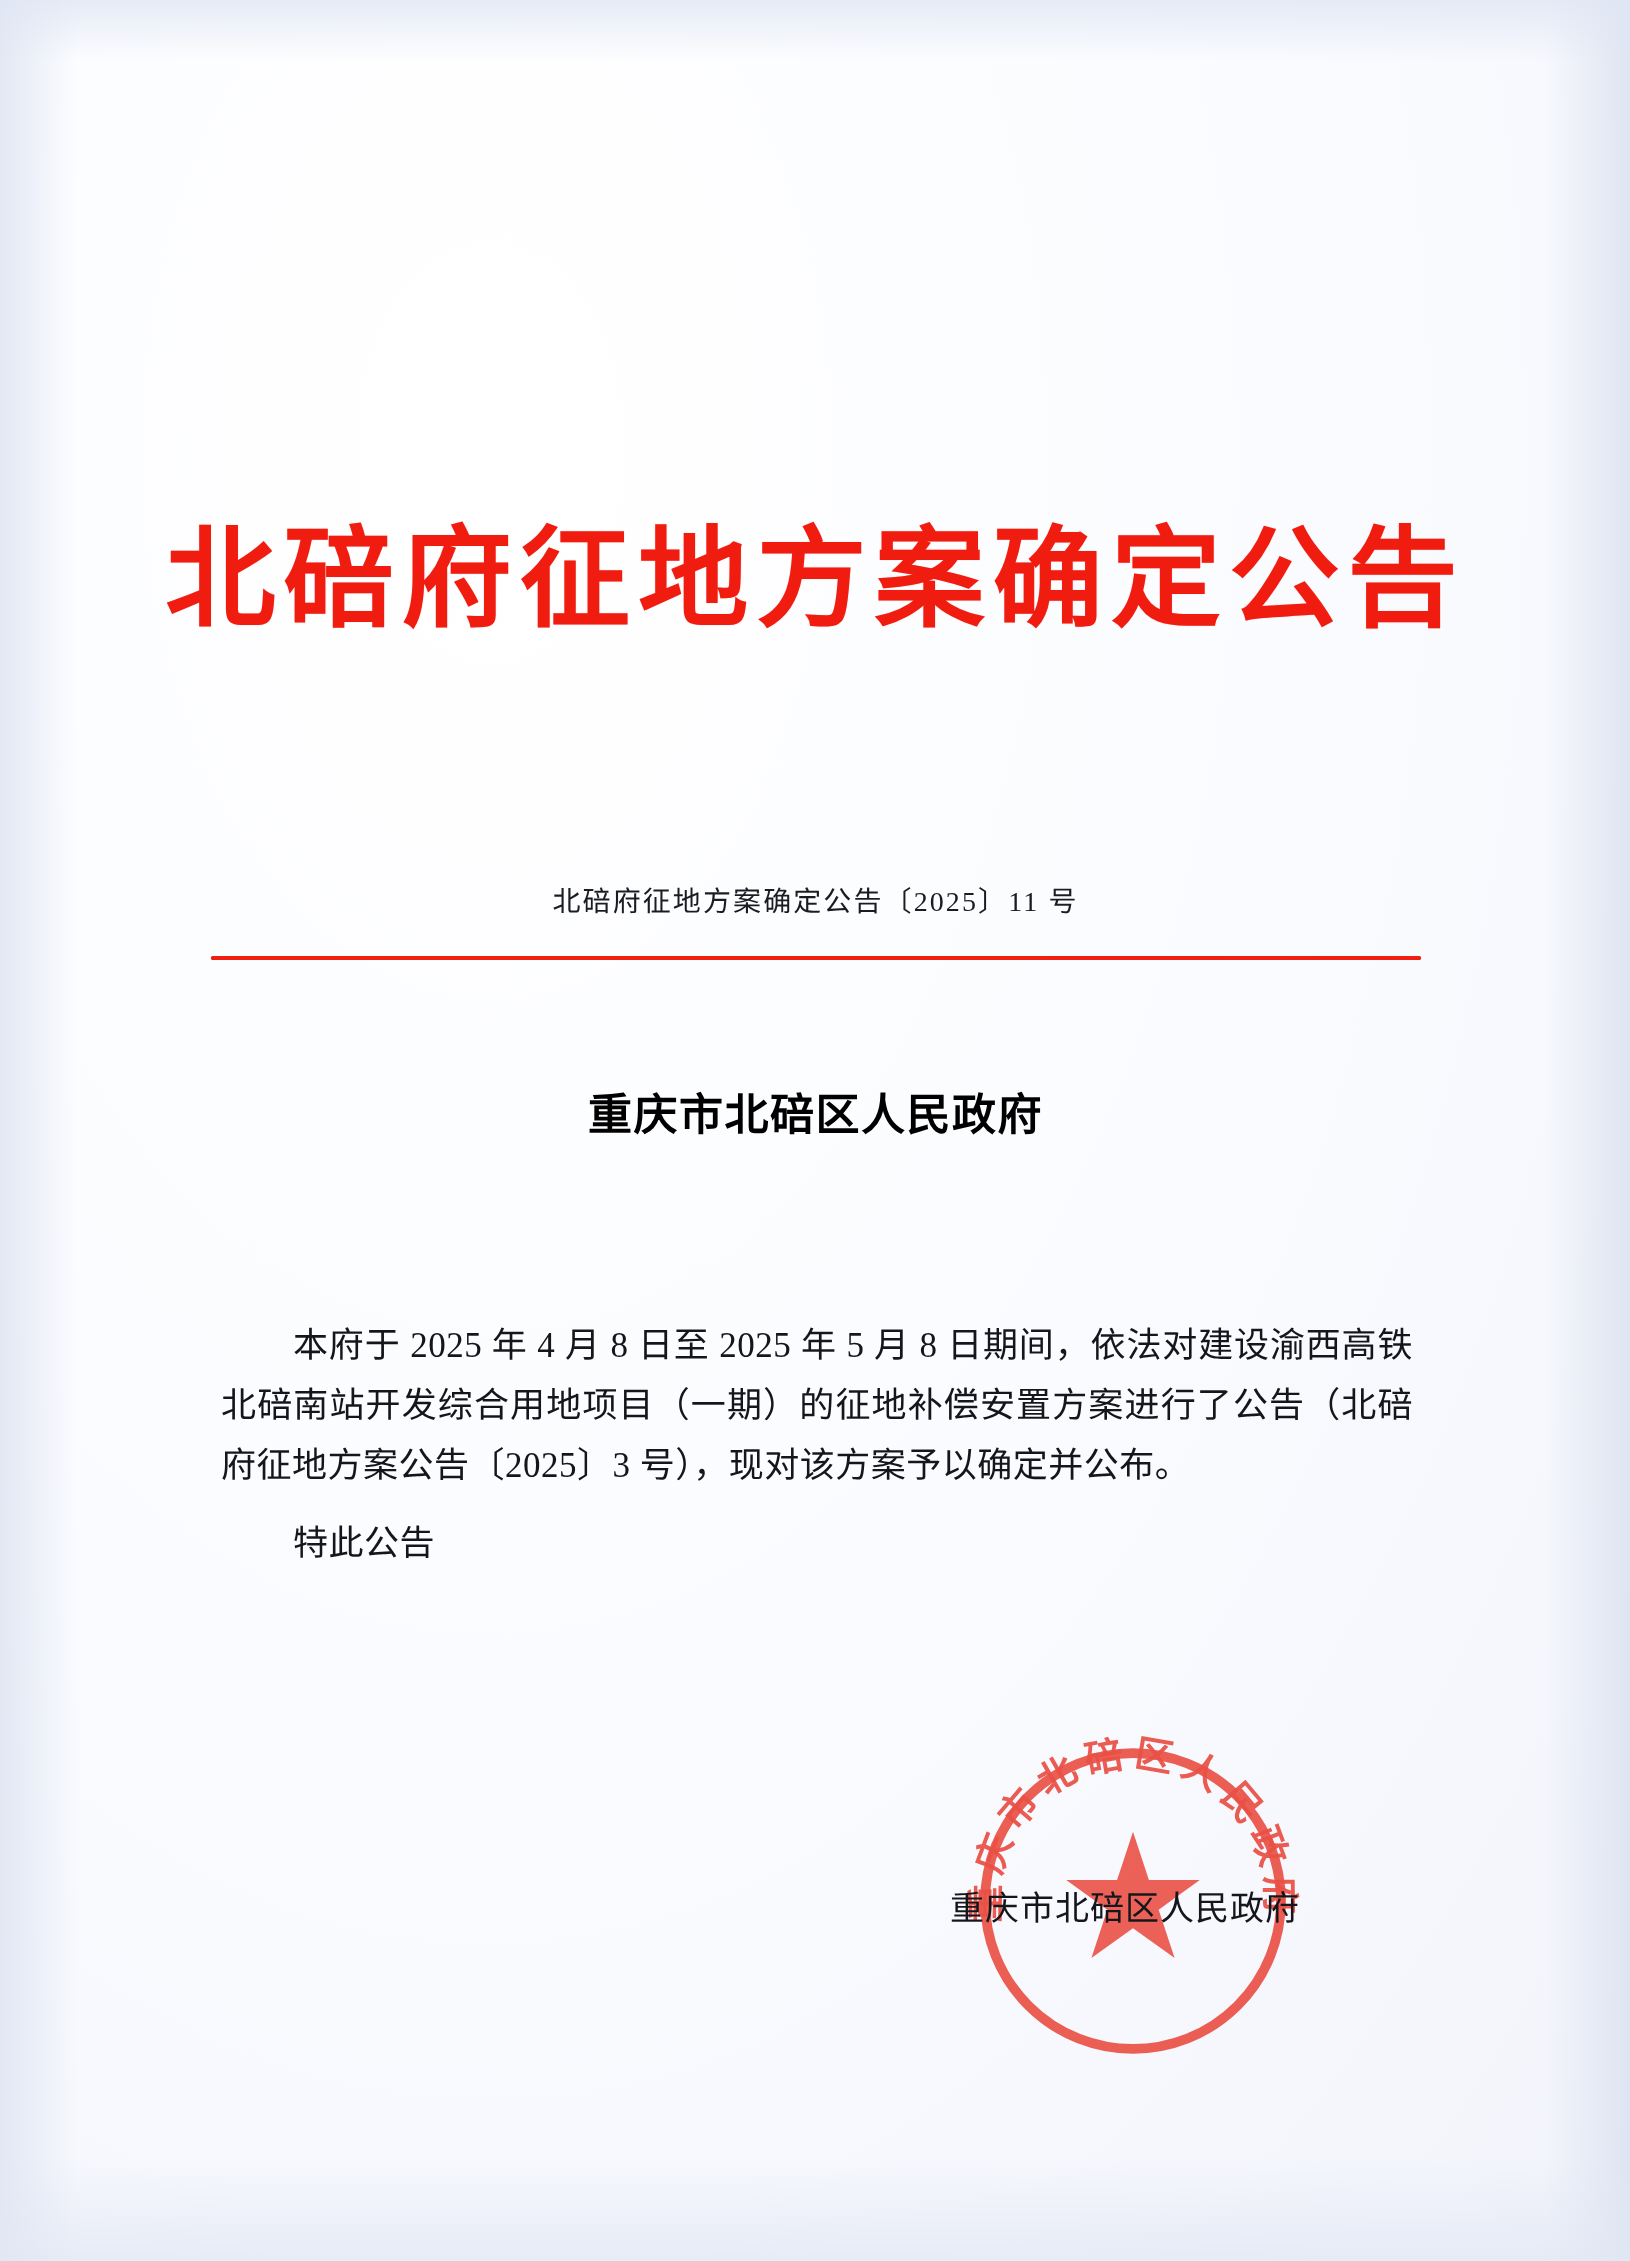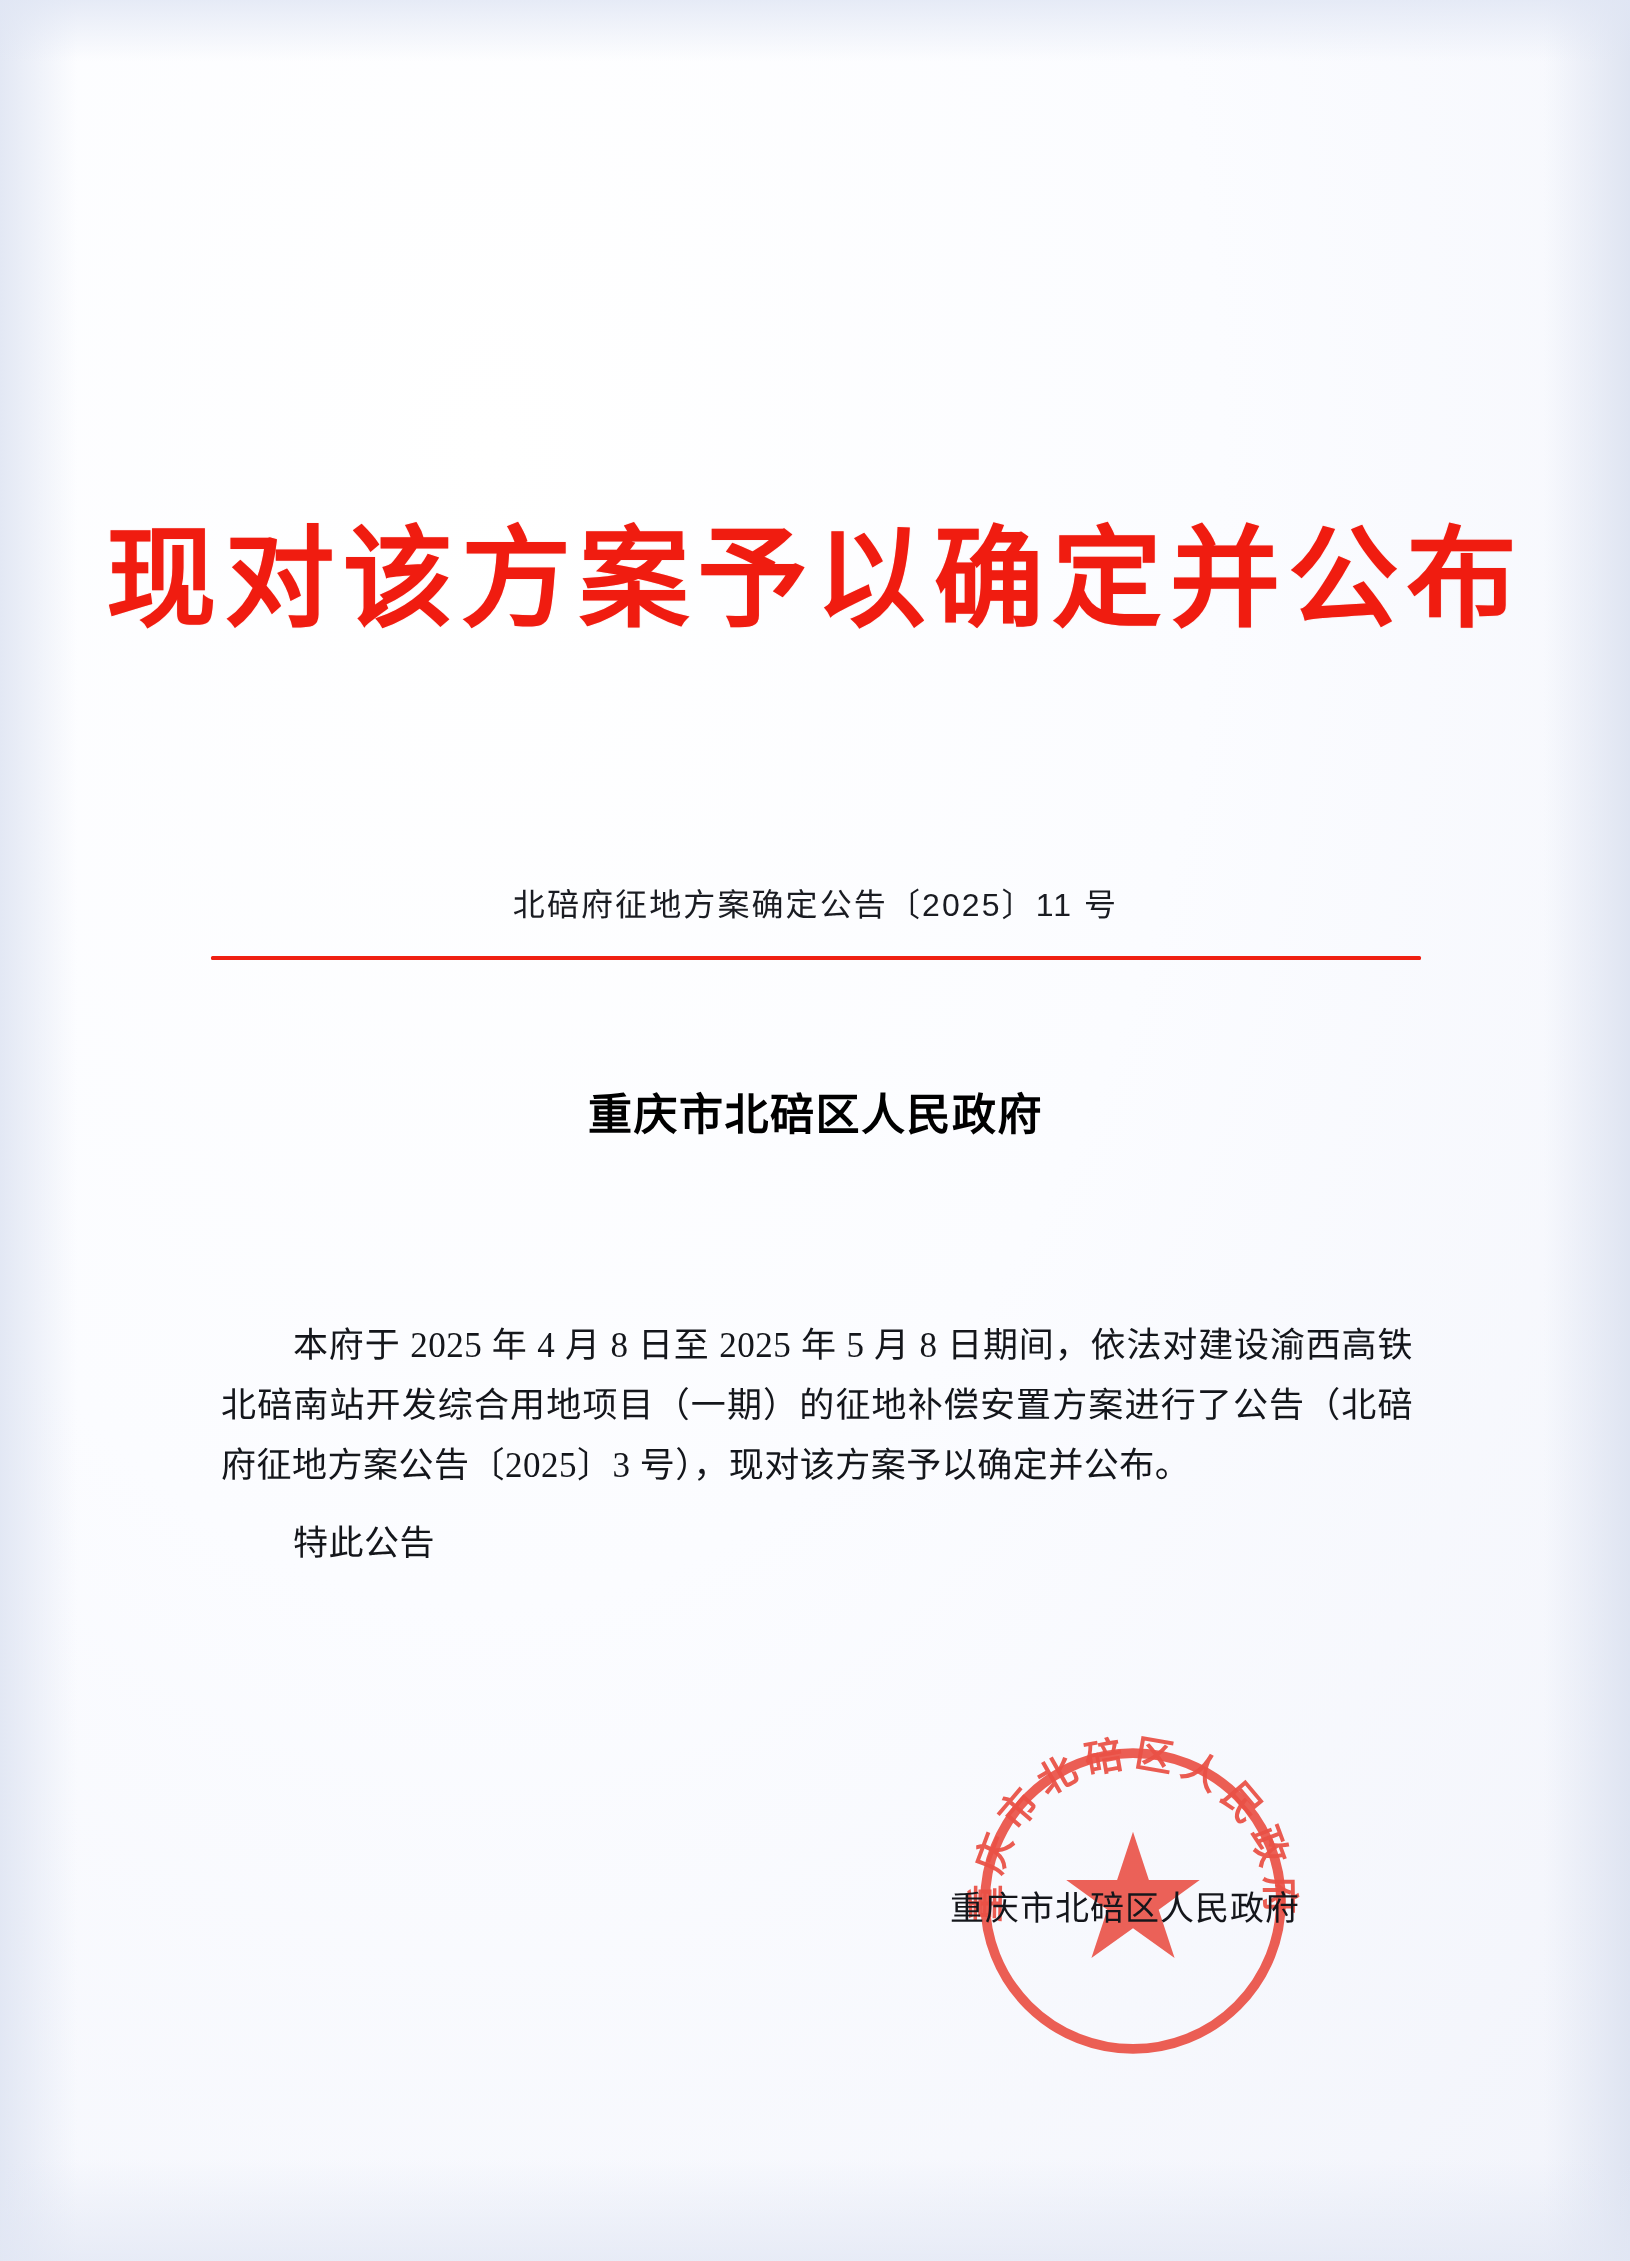--- a/index.html
+++ b/index.html
@@ -87,22 +87,22 @@
 
   
   .doc-number {
     position: absolute;
     left: 0;
     top: 879px;
     width: 1631px;
     text-align: center;
   }
   .doc-number span {
-    font-family: Liberation Sans, sans-serif;
-    font-size: 32px;
+    font-family: Liberation Serif, serif;
+    font-size: 28px;
     letter-spacing: 2.1px;
     color: #1a1c22;
     white-space: nowrap;
   }
 
   
   .red-rule {
     position: absolute;
     left: 211px;
     top: 956px;
@@ -182,21 +182,21 @@
   .seal svg { display: block; }
 </style>
 </head>
 <body>
 
 <div class="scan-page">
 
   <div class="content">
 
     <div class="masthead">
-      <span class="masthead-title">现对该方案予以确定并公布</span>
+      <span class="masthead-title">北碚府征地方案确定公告</span>
     </div>
 
     <div class="doc-number">
       <span>北碚府征地方案确定公告〔2025〕11 号</span>
     </div>
 
     <div class="red-rule"></div>
 
     <div class="doc-title">
       <div class="line">重庆市北碚区人民政府</div>

